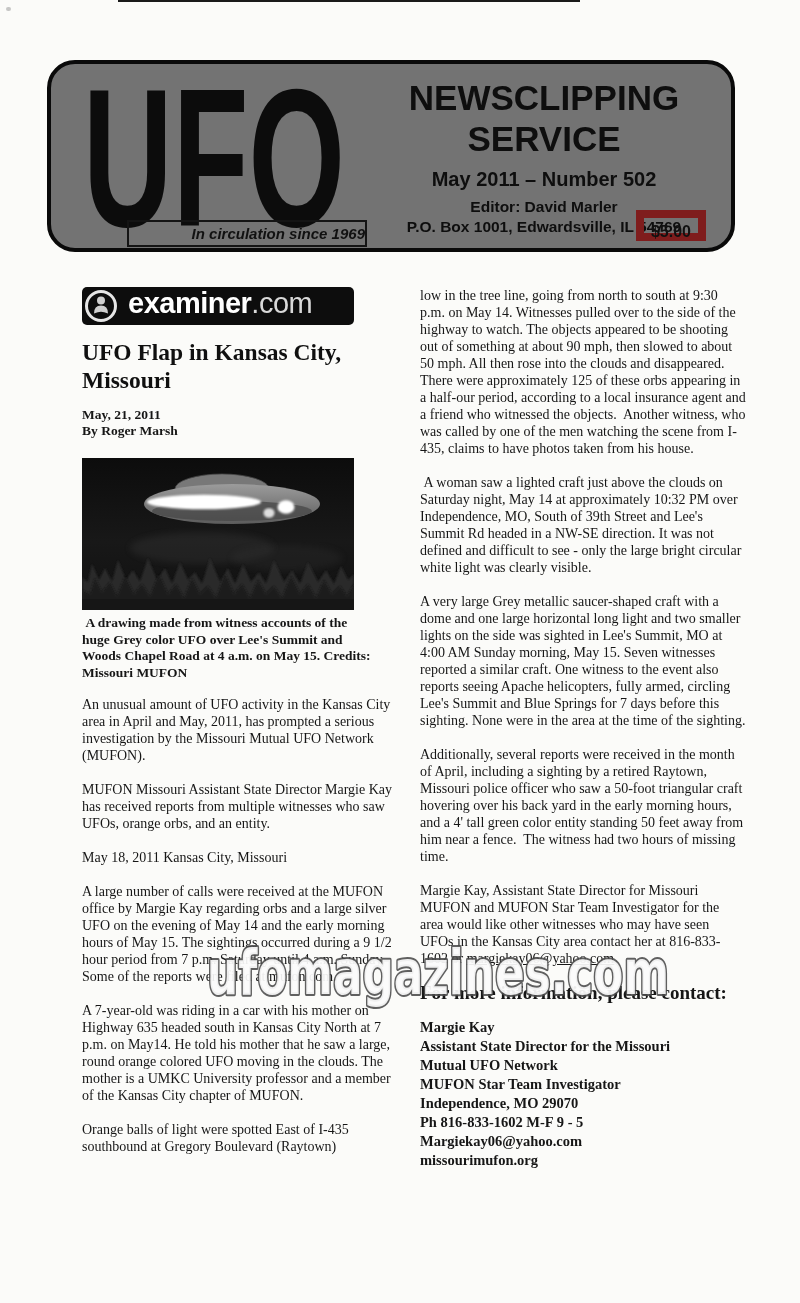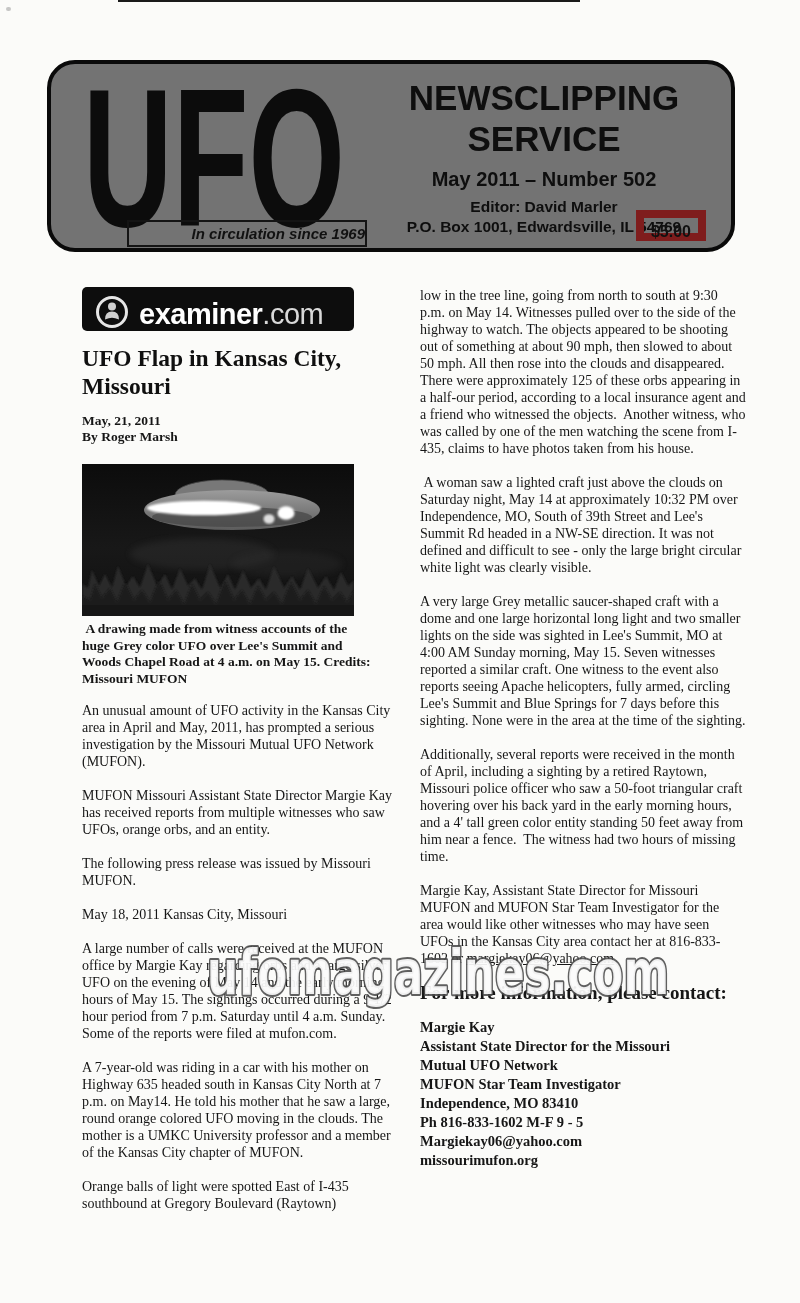--- a/index.html
+++ b/index.html
@@ -44,22 +44,22 @@
     font-size:16px; line-height:27px; color:#111;
   }
 
   
   .col-left  { position:absolute; left:82px;  top:287px; width:312px; }
   .col-right { position:absolute; left:412px; top:287px; width:326px;margin-left:8px; }
   .para { font-size:14px; line-height:17px; white-space:pre-wrap; margin:0 0 17px 0; }
 
   
   .examiner-logo {
-    width:272px; height:44px; background:#0d0d0d; border-radius:5px;
-    display:flex; align-items:flex-end; padding-left:11px;
+    width:272px; height:38px; background:#0d0d0d; border-radius:5px;
+    display:flex; align-items:flex-start; 
   }
   .examiner-text { font-family:"Liberation Sans", sans-serif; font-size:29px; color:#ffffff;
     margin-left:8px; letter-spacing:-0.5px; }
   .examiner-text .bold { font-weight:bold; }
   .examiner-text .light { font-weight:normal; color:#d9d9d9; }
 
   .headline { margin-top:13px; font-size:23.5px; line-height:28px; font-weight:bold; color:#101010; }
   .byline-block { margin-top:13px; font-size:13.5px; line-height:16px; font-weight:bold; }
   .ufo-figure { margin-top:19px; width:272px; height:152px; display:block; }
   .figure-caption { margin-top:5px; width:292px; font-size:13.5px; line-height:16.5px;
@@ -150,21 +150,20 @@
       <path filter="url(#soft1)" fill="#2b2b2b" d="M0,152 L0,120 L6,124 L10,106 L17,122 L23,110 L30,124 L36,102 L44,122 L51,112 L58,124 L66,100 L75,122 L83,110 L90,126 L98,104 L106,122 L113,114 L120,126 L128,100 L138,124 L146,110 L153,126 L161,106 L169,124 L177,114 L184,126 L192,102 L202,124 L210,112 L218,126 L226,104 L236,124 L244,112 L252,126 L259,108 L266,122 L272,116 L272,152 Z"></path>
       <path filter="url(#soft1)" fill="#1b1b1b" d="M0,152 L0,132 L8,136 L13,120 L20,134 L28,124 L35,138 L43,118 L52,136 L60,126 L68,138 L77,116 L86,136 L94,126 L102,140 L110,120 L118,136 L126,128 L134,140 L143,116 L152,136 L160,126 L168,140 L176,122 L184,136 L192,128 L200,140 L209,118 L218,136 L226,126 L234,140 L242,122 L250,136 L258,128 L265,138 L272,126 L272,152 Z"></path>
       <rect x="0" y="141" width="272" height="11" fill="#161616"></rect>
     </svg>
 
     <div class="figure-caption"> A drawing made from witness accounts of the huge Grey color UFO over Lee's Summit and Woods Chapel Road at 4 a.m. on May 15. Credits: Missouri MUFON</div>
 
     <div class="left-paras">
         <p class="para">An unusual amount of UFO activity in the Kansas City area in April and May, 2011, has prompted a serious investigation by the Missouri Mutual UFO Network (MUFON).</p>
         <p class="para">MUFON Missouri Assistant State Director Margie Kay has received reports from multiple witnesses who saw UFOs, orange orbs, and an entity.</p>
-        <p class="para">The following press release was issued by Missouri MUFON.</p>
         <p class="para">May 18, 2011 Kansas City, Missouri</p>
         <p class="para">A large number of calls were received at the MUFON office by Margie Kay regarding orbs and a large silver UFO on the evening of May 14 and the early morning hours of May 15. The sightings occurred during a 9 1/2 hour period from 7 p.m. Saturday until 4 a.m. Sunday. Some of the reports were filed at mufon.com.</p>
         <p class="para">A 7-year-old was riding in a car with his mother on Highway 635 headed south in Kansas City North at 7 p.m. on May14. He told his mother that he saw a large, round orange colored UFO moving in the clouds. The mother is a UMKC University professor and a member of the Kansas City chapter of MUFON.</p>
         <p class="para">Orange balls of light were spotted East of I-435 southbound at Gregory Boulevard (Raytown)</p>
       </div>
   </div>
 
   <div class="col-right">
 
     <div>
@@ -176,21 +175,21 @@
 
     <p class="para contact-para"><span>Margie Kay, Assistant State Director for Missouri MUFON and MUFON Star Team Investigator for the area would like other witnesses who may have seen UFOs in the Kansas City area contact her at 816-833-1602 or </span><a class="email-link">margiekay06@yahoo.com</a><span>.</span></p>
 
     <p class="more-info-heading">For more information, please contact:</p>
 
     <div>
         <div class="contact-line">Margie Kay</div>
         <div class="contact-line">Assistant State Director for the Missouri</div>
         <div class="contact-line">Mutual UFO Network</div>
         <div class="contact-line">MUFON Star Team Investigator</div>
-        <div class="contact-line">Independence, MO 83410</div>
+        <div class="contact-line">Independence, MO 29070</div>
         <div class="contact-line">Ph 816-833-1602 M-F 9 - 5</div>
         <div class="contact-line">Margiekay06@yahoo.com</div>
         <div class="contact-line">missourimufon.org</div>
       </div>
   </div>
 
   <svg class="watermark" width="500" height="90">
     <text x="250" y="60" text-anchor="middle" font-family="DejaVu Sans, sans-serif" font-weight="bold" font-size="62" fill="#fbfbfb" fill-opacity="0.93" stroke="#4a4a4a" stroke-width="4" stroke-opacity="0.88" stroke-linejoin="round" paint-order="stroke" textLength="462" lengthAdjust="spacingAndGlyphs">ufomagazines.com</text>
   </svg>
 

